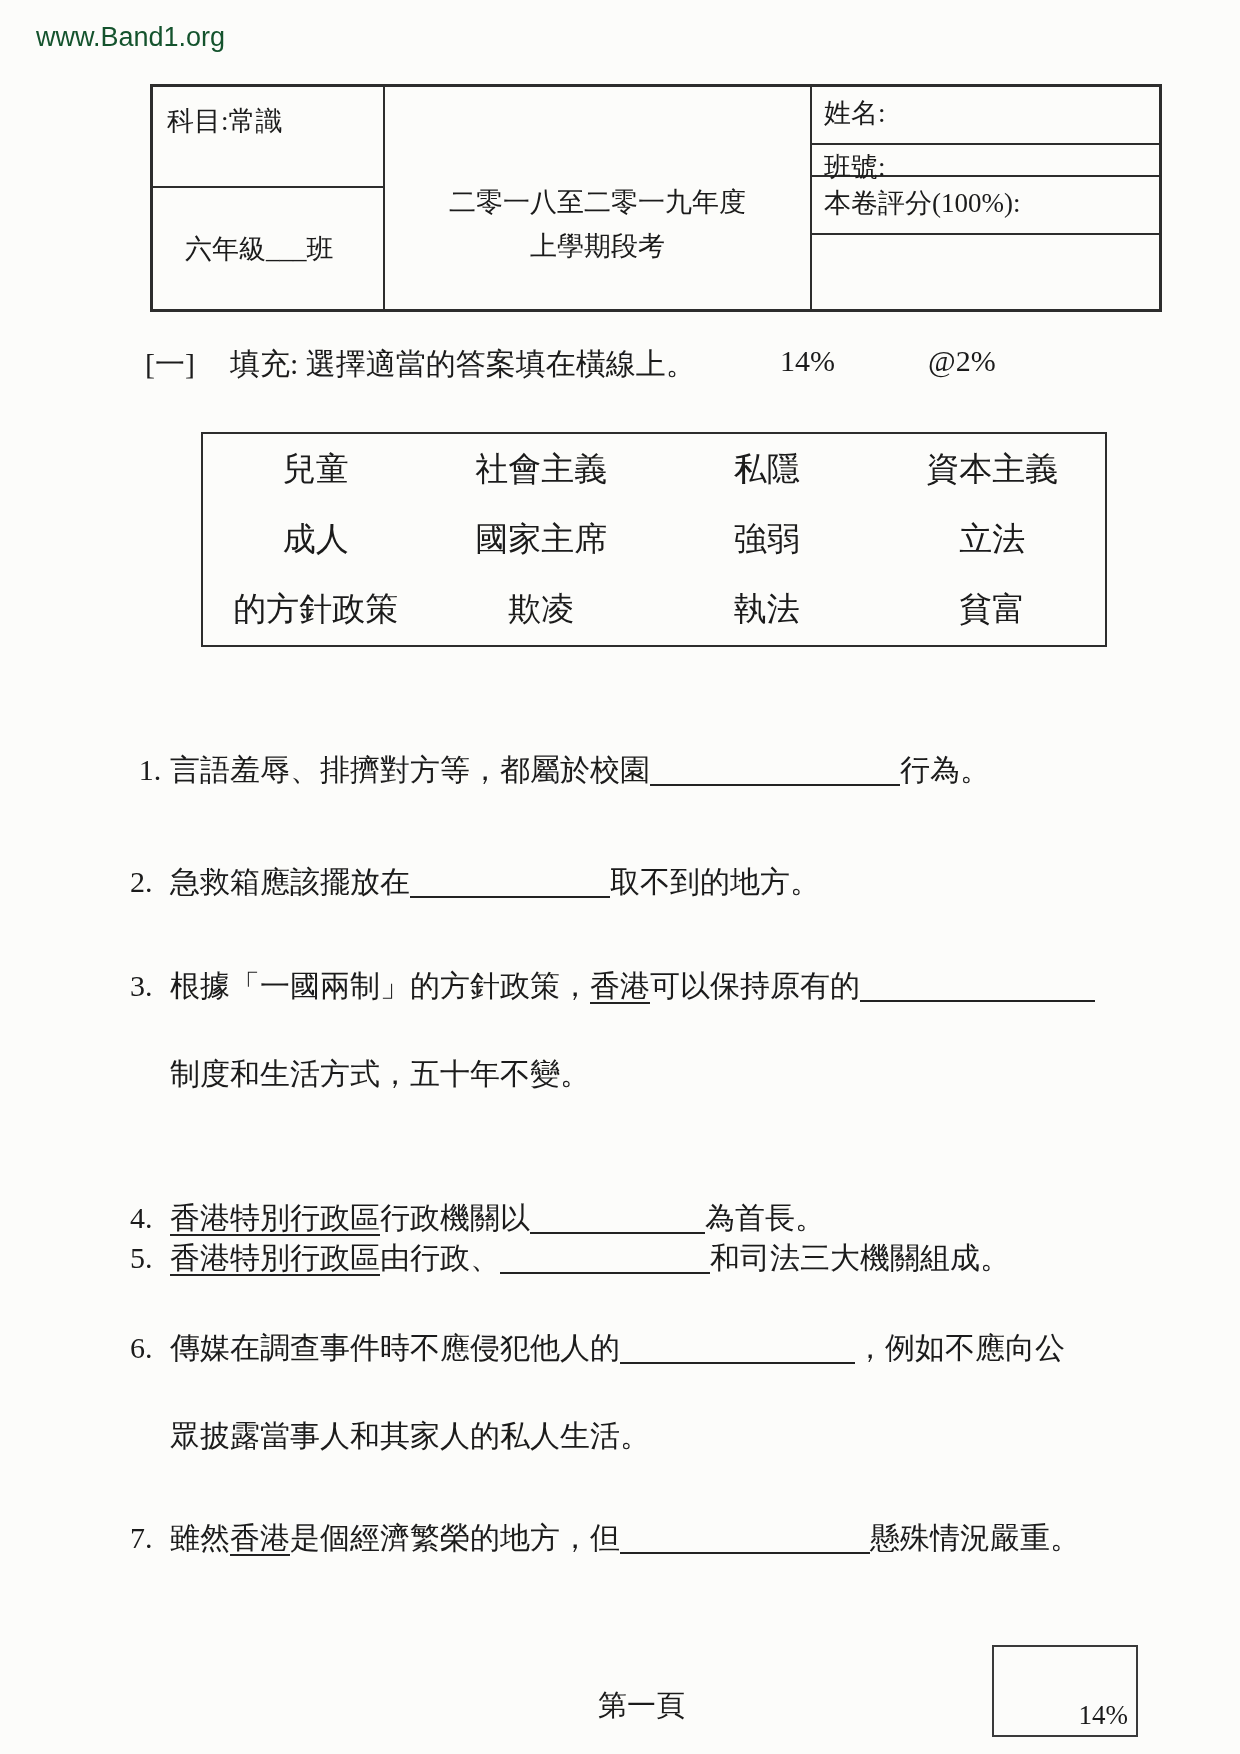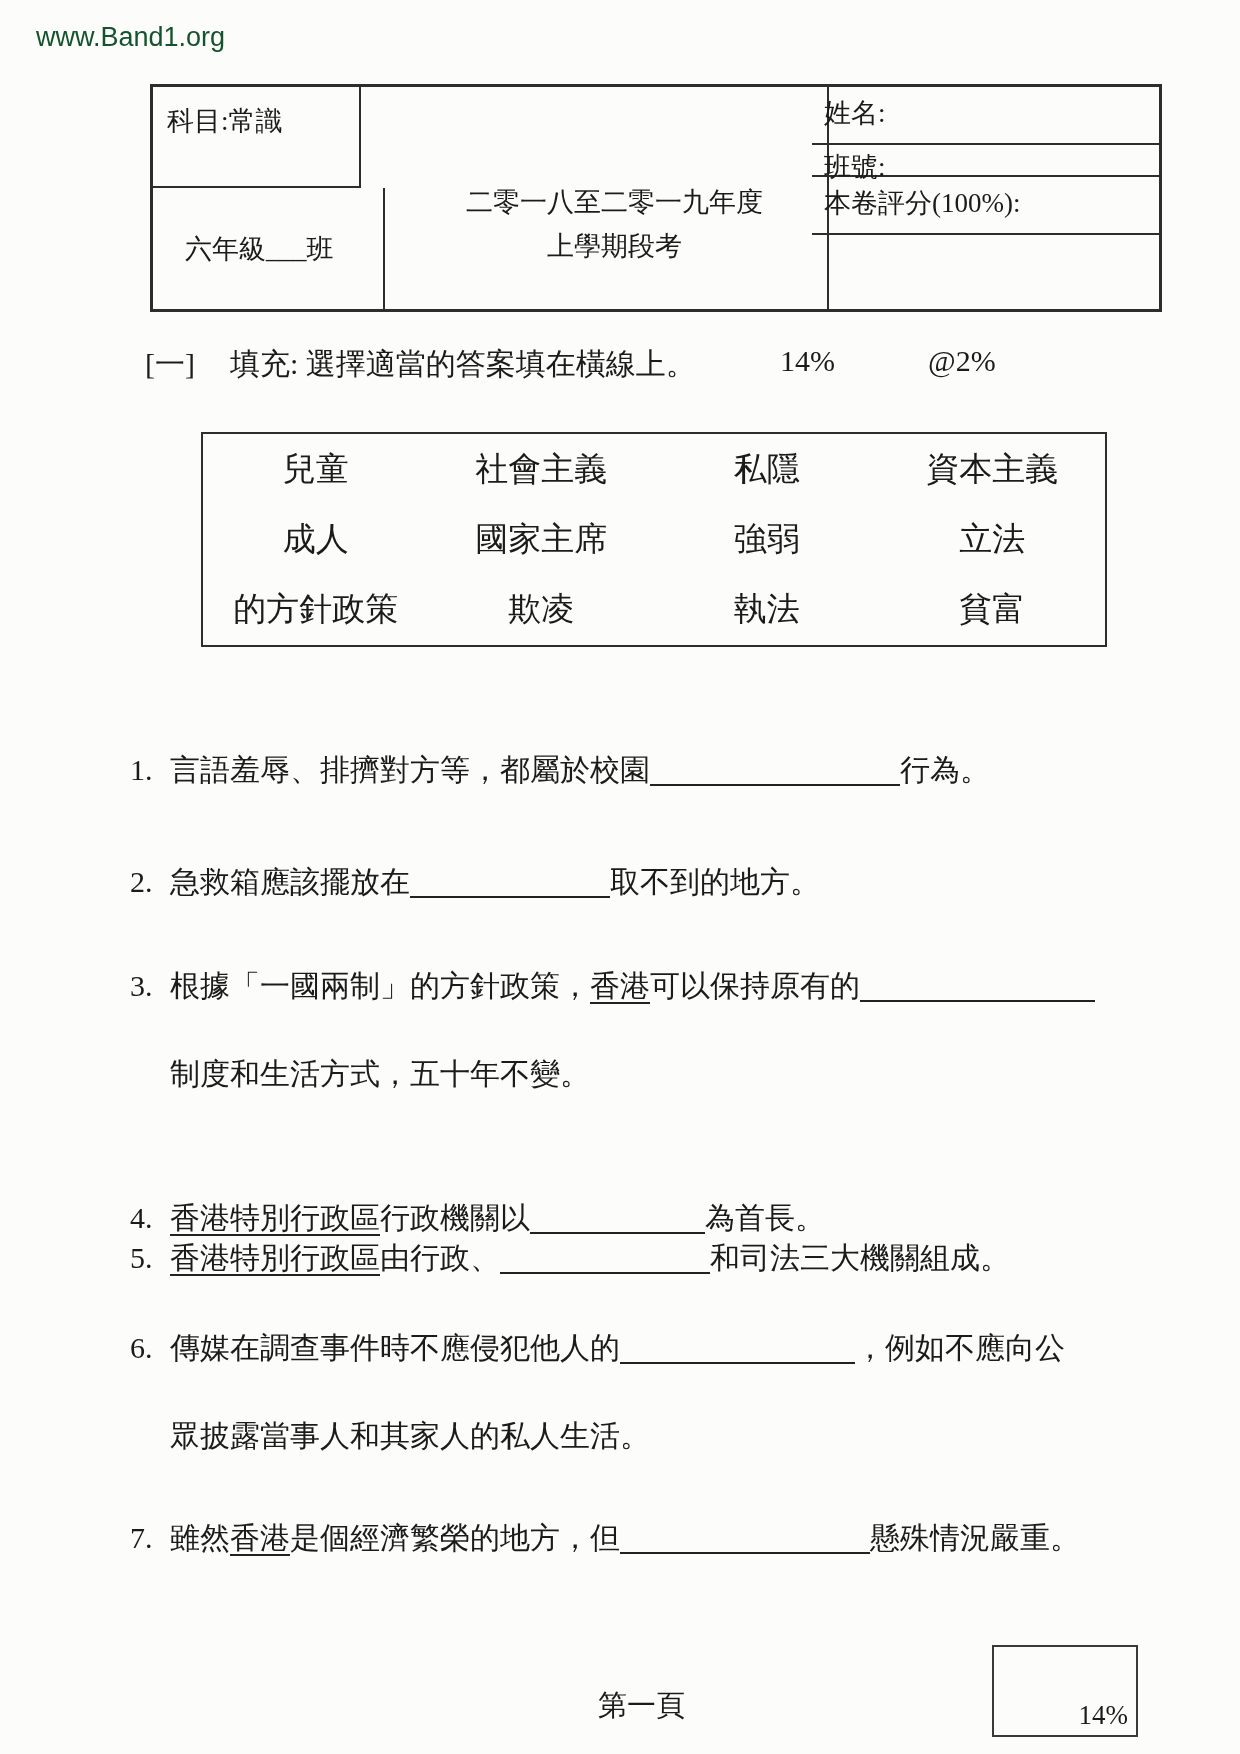--- a/index.html
+++ b/index.html
@@ -17,30 +17,30 @@
     font-family:"Liberation Sans","DejaVu Sans",sans-serif;
     font-size:27px;color:#14532d;
   }
   
   .htable{
     position:absolute;left:150px;top:84px;width:1012px;height:228px;
     border:3px solid #2d2d2d;box-sizing:border-box;
     font-size:27px;
   }
   .htable .cell{position:absolute;box-sizing:border-box;}
-  .c1r1{left:0;top:0;width:208px;height:101px;
+  .c1r1{left:0;top:0;width:232px;height:101px;
         border-right:2px solid #2d2d2d;border-bottom:2px solid #2d2d2d;
         padding:16px 0 8px 14px;}
   .c1r2{left:0;top:101px;width:232px;height:121px;
         border-right:2px solid #2d2d2d;
         display:flex;align-items:center;padding-left:32px;}
   .c2{left:232px;top:0;width:427px;height:222px;
       border-right:2px solid #2d2d2d;
       display:flex;flex-direction:column;align-items:center;justify-content:center;
-      padding-top:52px;line-height:44px;text-align:center;margin-left:17px;}
+      padding-top:52px;line-height:44px;text-align:center;}
   .fields{position:absolute;left:659px;top:0;width:350px;height:222px;}
   .field-row{box-sizing:border-box;border-bottom:2px solid #2d2d2d;padding:8px 0 0 12px;}
   .field-row:nth-child(1){height:58px;}
   .field-row:nth-child(2){height:32px;padding-top:4px;}
   .field-row:nth-child(3){height:58px;}
   .field-row:nth-child(4){height:63px;border-bottom:none;}
   
   .section{position:absolute;left:0;top:344px;width:1240px;height:44px;font-size:30px;}
   .section span{position:absolute;white-space:nowrap;}
   .s-num{left:145px;}
@@ -58,21 +58,21 @@
     font-size:33px;
   }
   
   .questions{position:absolute;left:0;top:0;width:1240px;height:1754px;pointer-events:none;}
   .question{position:absolute;left:130px;font-size:30px;white-space:nowrap;}
   .q-line{line-height:44px;}
   .q-line + .q-line{margin-top:44px;margin-left:40px;}
   .qnum{display:inline-block;width:40px;}
   .blank{display:inline-block;height:10px;border-bottom:2.5px solid #222;vertical-align:-6px;width:220px;}
   .uword{border-bottom:2.5px solid #222;}
-  .question:nth-child(1){top:748px;}
+  .question:nth-child(1){top:748px;text-align:center;}
   .question:nth-child(2){top:860px;}
   .question:nth-child(3){top:964px;}
   .question:nth-child(4){top:1156px;margin-top:40px;}
   .question:nth-child(5){top:1236px;}
   .question:nth-child(6){top:1326px;}
   .question:nth-child(7){top:1516px;}
   .question:nth-child(1) .blank{width:250px;}
   .question:nth-child(2) .blank{width:200px;}
   .question:nth-child(3) .blank{width:235px;}
   .question:nth-child(4) .blank{width:175px;}

